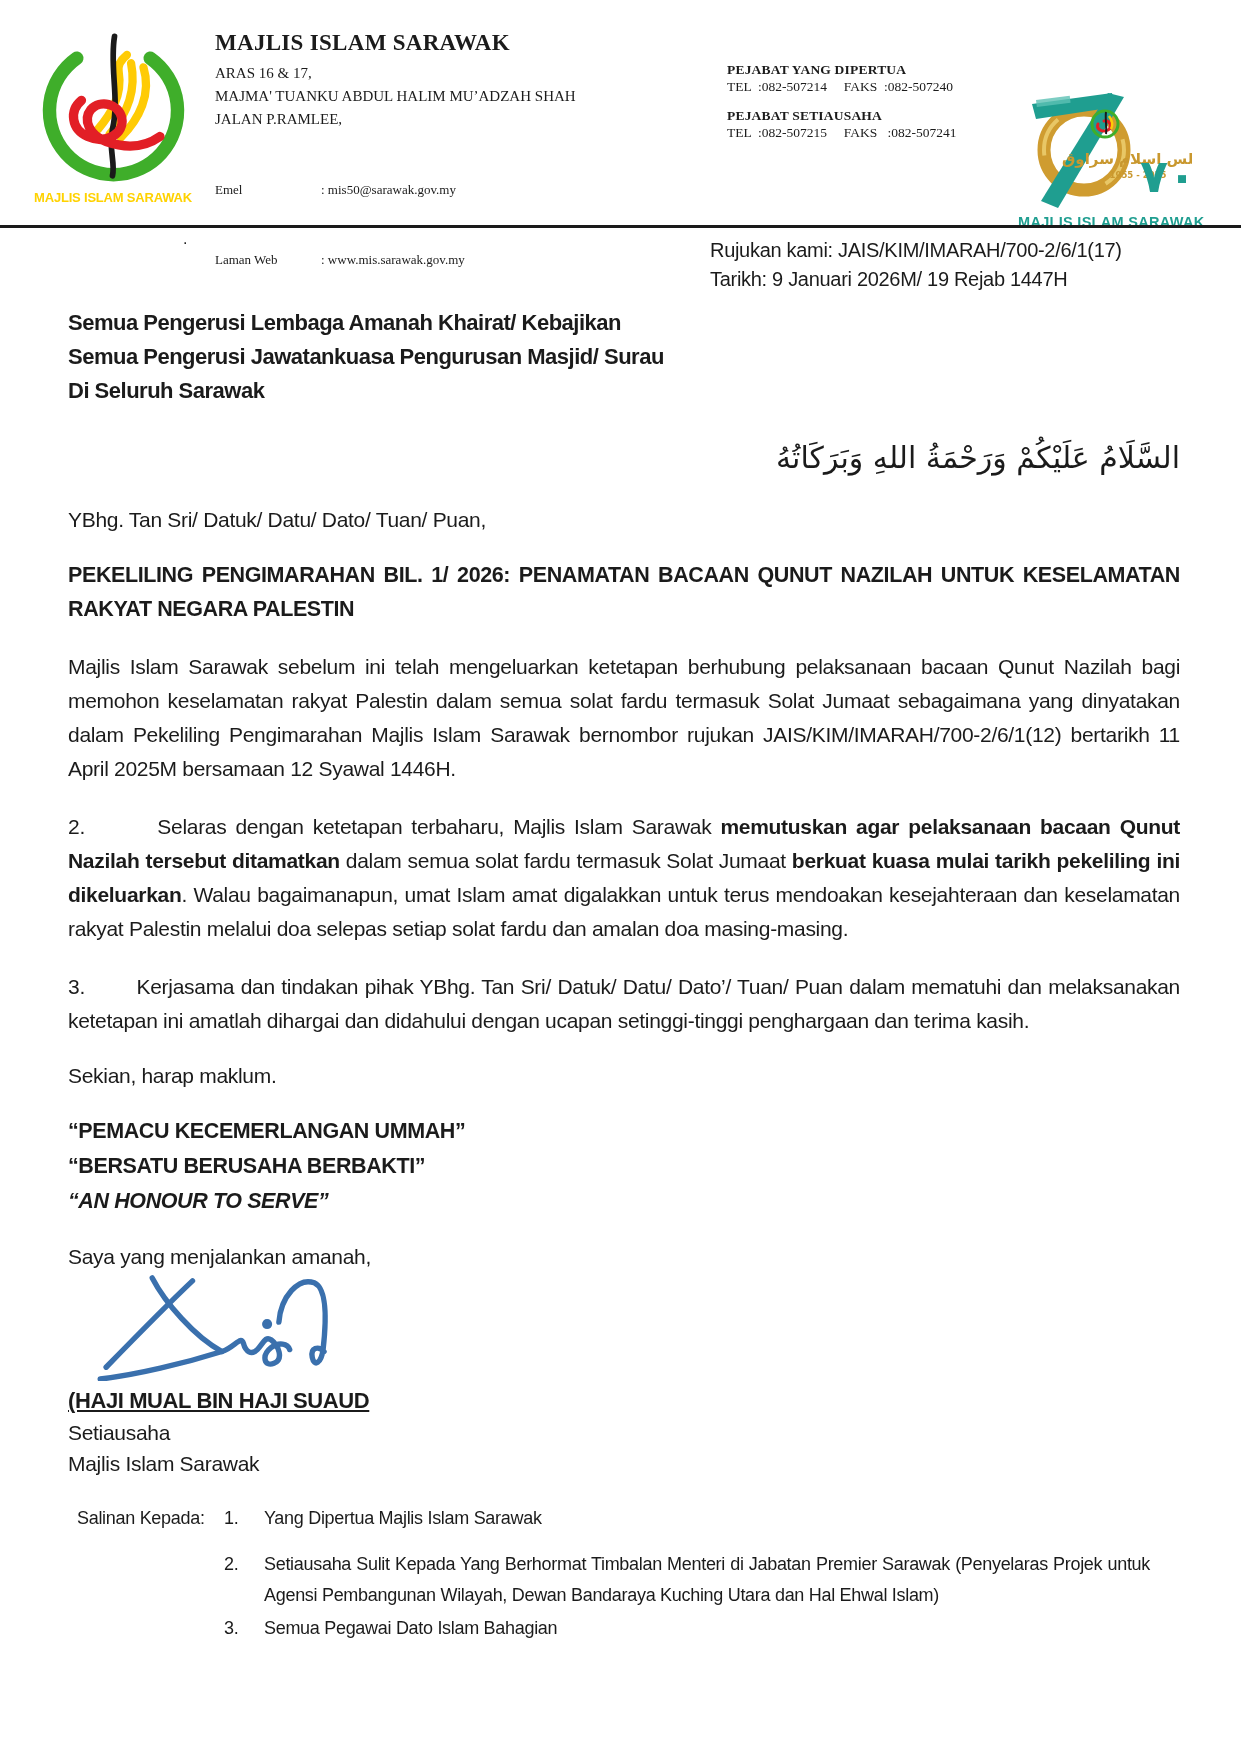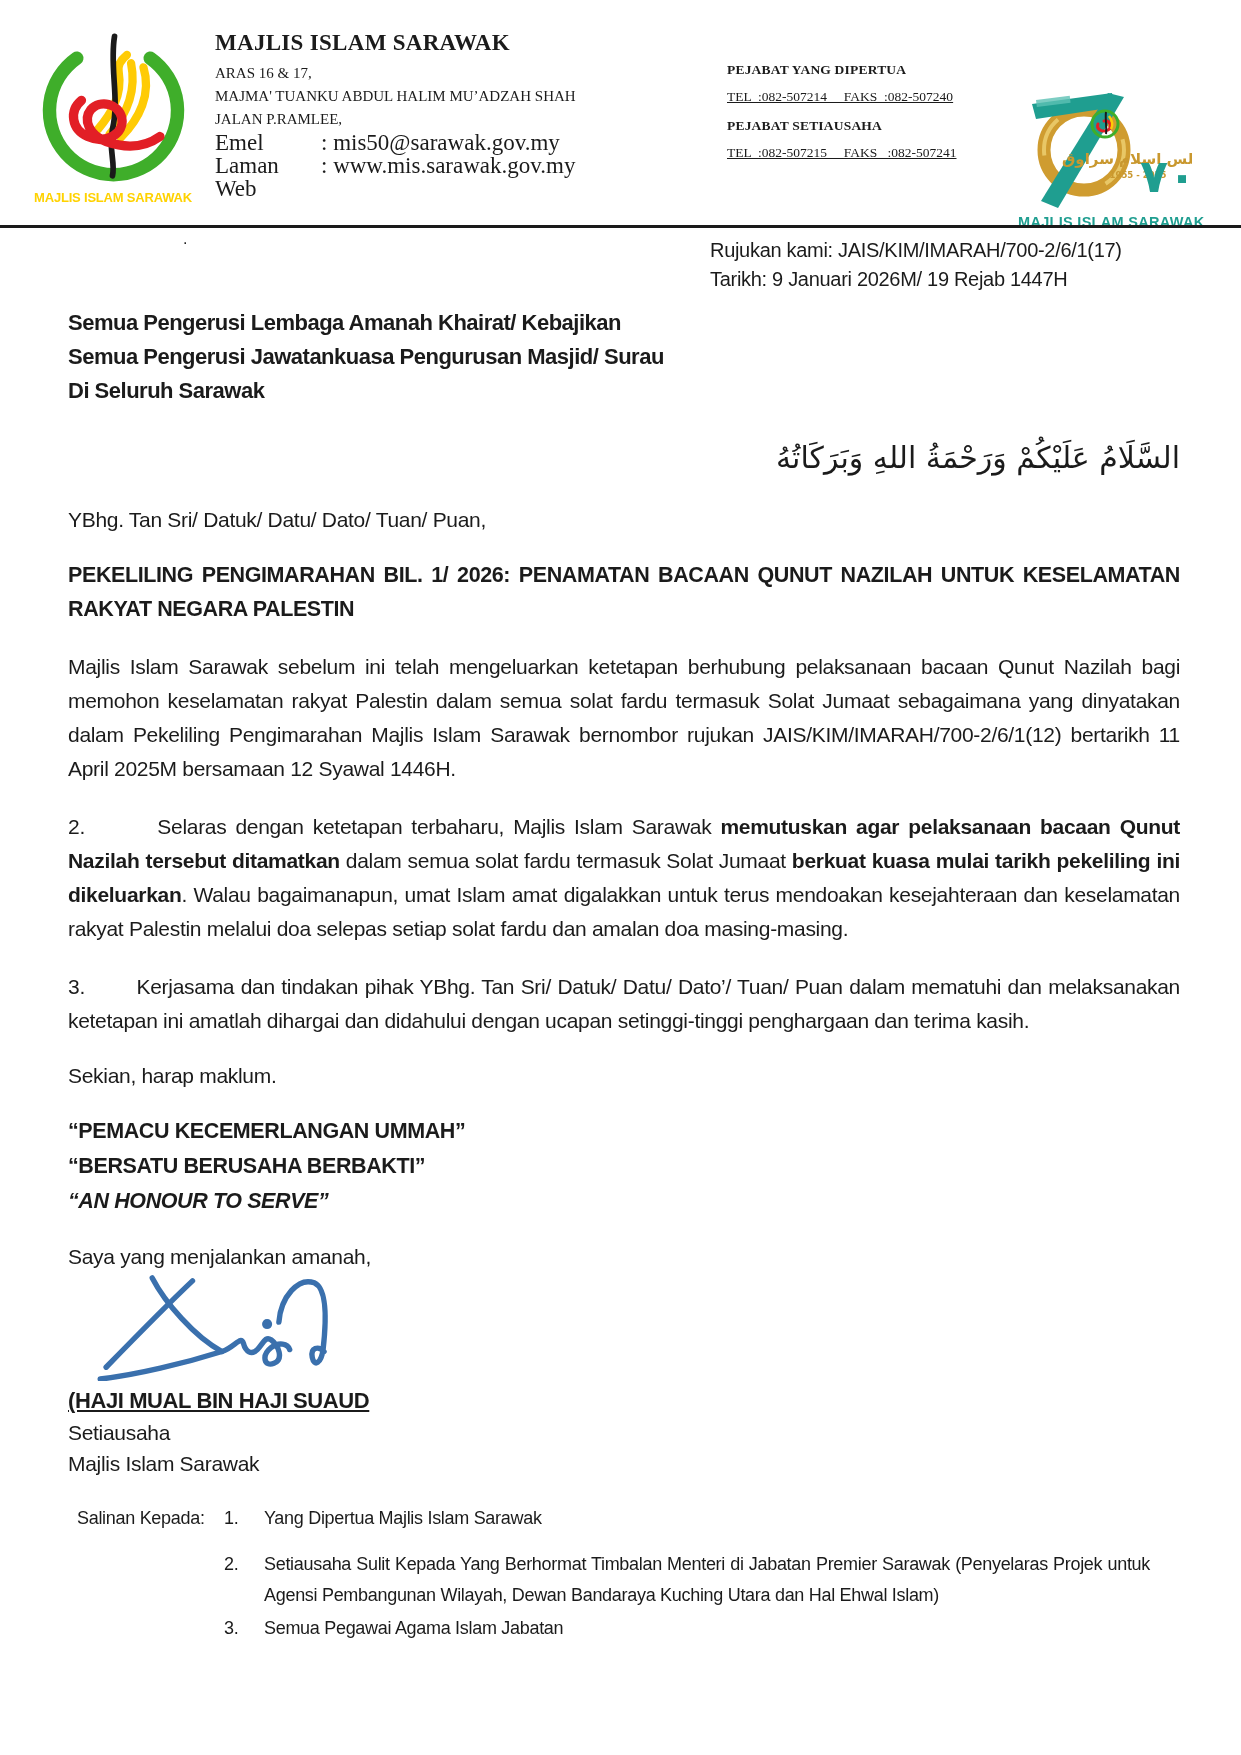--- a/index.html
+++ b/index.html
@@ -13,27 +13,27 @@
   .letterhead { position:relative; width:1241px; height:300px; }
   .logo-left { position:absolute; left:33px; top:26px; width:160px; text-align:center; }
   .logo-left .caption {
     margin-top:2px; font-size:13px; font-weight:bold; color:#ffd200;
     letter-spacing:-0.2px; white-space:nowrap;
   }
   .org-block { position:absolute; left:215px; top:30px; width:505px;
     font-family:"Liberation Serif","DejaVu Serif",serif; }
   .org-block h1 { margin:0 0 6px 0; font-size:23px; letter-spacing:0.3px; font-weight:bold; }
   .org-block .addr-line { font-size:15px; line-height:23px; }
-  .addr-kv { display:flex; font-size:23px; line-height:23px; }
+  .addr-kv { display:flex; font-size:13px; line-height:23px;margin-top:47px; }
   .addr-key { width:106px; flex:0 0 auto; }
   .contacts { position:absolute; left:727px; top:62px; width:300px;
     font-family:"Liberation Serif","DejaVu Serif",serif; }
   .contact-group { margin-bottom:13px; }
   .contact-title { font-size:13.5px; font-weight:bold; letter-spacing:0.2px; }
-  .contact-line { font-size:13.5px; white-space:pre; margin-top:11px;text-decoration:underline; }
+  .contact-line { font-size:13.5px; white-space:pre; margin-top:1px; }
   .logo-right { position:absolute; left:1018px; top:88px; width:175px; text-align:center; }
   .logo-right .caption {
     margin-top:0px; font-size:14.5px; font-weight:bold; color:#1f9e90;
     letter-spacing:0.3px; white-space:nowrap;
   }
   .head-rule { position:absolute; left:0; right:0; top:225px; border-top:3px solid #1a1a1a; }
   .tiny-dot { position:absolute; left:183px; top:230px; font-size:16px; }
   .ref-block { position:absolute; left:710px; top:236px; font-size:20px;
     letter-spacing:-0.3px; line-height:29px; }
   
@@ -185,18 +185,18 @@
       <div class="cc-item gap-after">
         <div class="num">1.</div>
         <div class="txt">Yang Dipertua Majlis Islam Sarawak</div>
       </div>
       <div class="cc-item">
         <div class="num">2.</div>
         <div class="txt">Setiausaha Sulit Kepada Yang Berhormat Timbalan Menteri di Jabatan Premier Sarawak (Penyelaras Projek untuk Agensi Pembangunan Wilayah, Dewan Bandaraya Kuching Utara dan Hal Ehwal Islam)</div>
       </div>
       <div class="cc-item">
         <div class="num">3.</div>
-        <div class="txt">Semua Pegawai Agama Islam Jabatan</div>
+        <div class="txt">Semua Pegawai Dato Islam Bahagian</div>
       </div>
     </div>
   </div>
 
 </div>
 
 </body></html>

